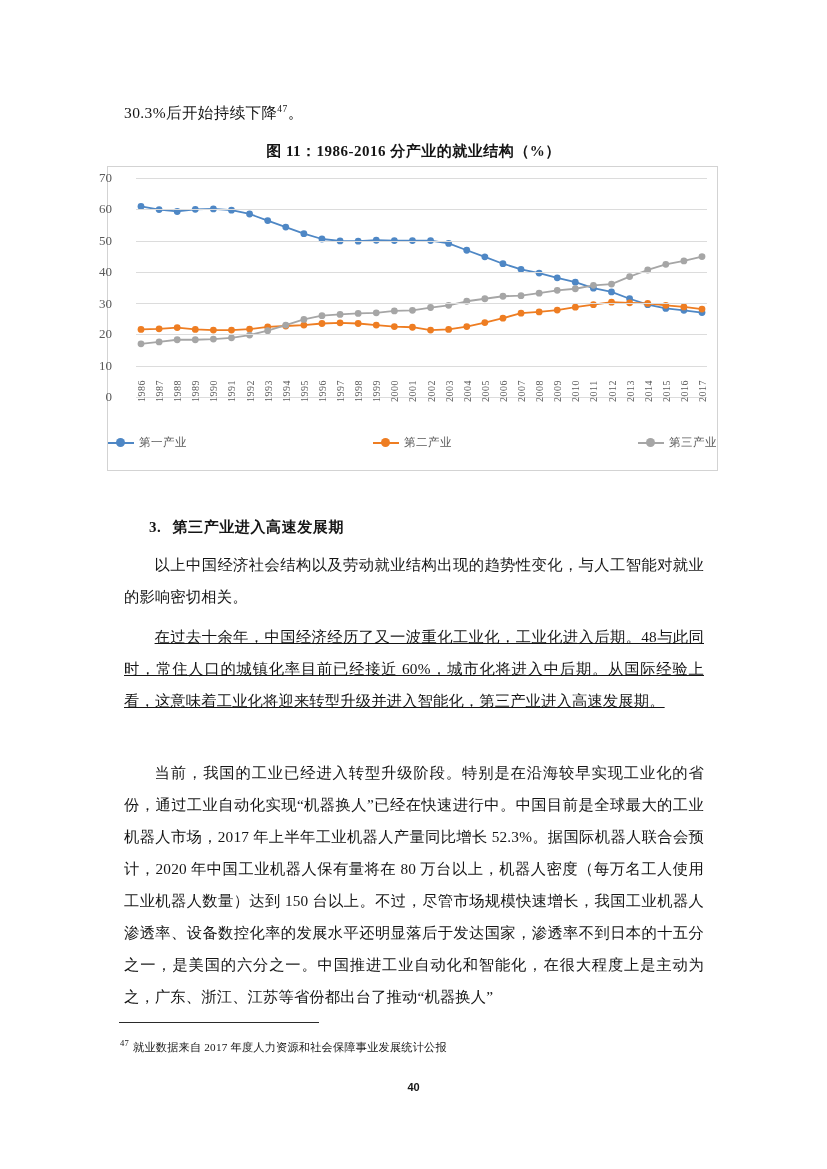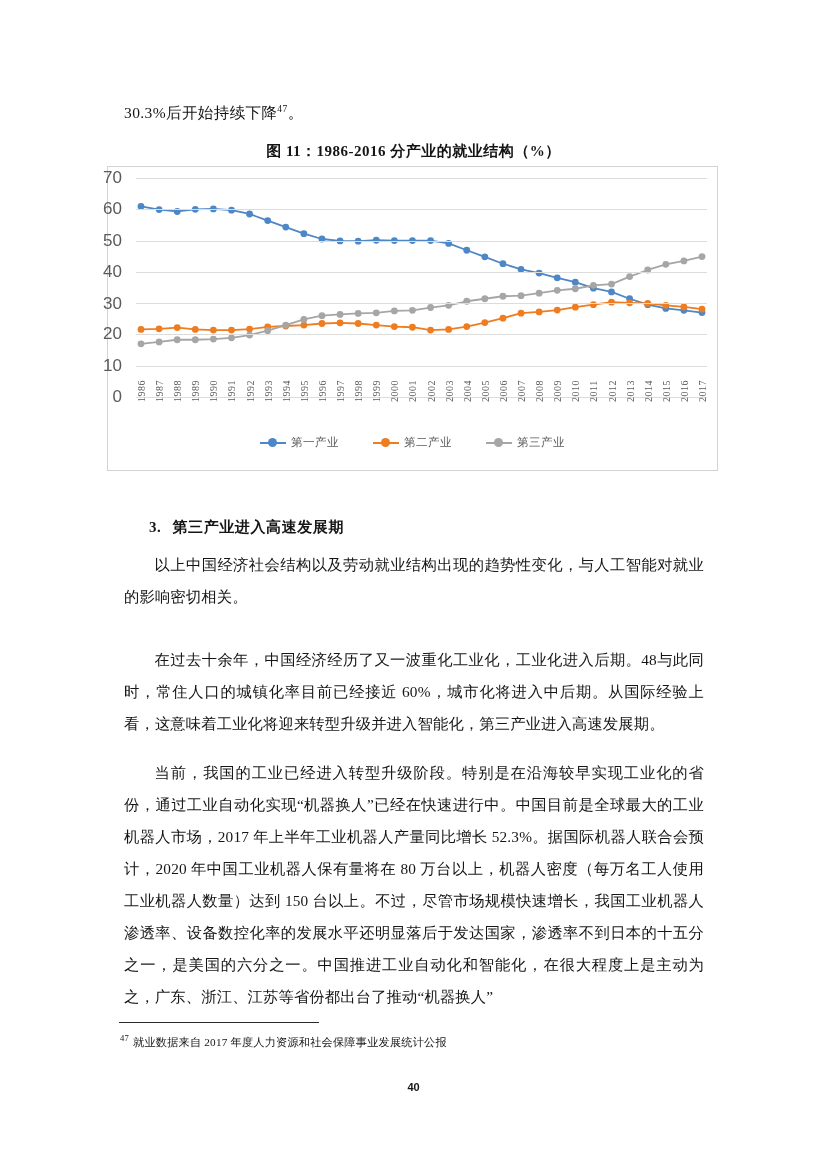--- a/index.html
+++ b/index.html
@@ -65,25 +65,25 @@
   .gridline {
     position: absolute;
     left: 0;
     width: 100%;
     height: 1px;
     background: #dcdcdc;
   }
   .ytick {
     position: absolute;
     right: 100%;
-    margin-right: 14px;
+    margin-right: 24px;
     transform: translateY(-50%);
-    font-size: 17px;
+    font-size: 13px;
     color: #5a5a5a;
-    font-family: Liberation Sans, sans-serif;
+    font-family: Liberation Serif, serif;
     white-space: nowrap;
   }
   .xtick {
     position: absolute;
     top: 100%;
     margin-top: 5px;
     font-size: 10px;
     color: #5a5a5a;
     font-family: "Liberation Serif", serif;
     writing-mode: vertical-rl;
@@ -99,23 +99,23 @@
     overflow: visible;
   }
 
   
   .legend {
     position: absolute;
     left: 0;
     top: 268px;
     width: 100%;
     display: flex;
-    justify-content: center;
+    justify-content: space-between;
     align-items: center;
-    gap: 34px;
+    gap: 46px;
   }
   .legend-item { display: flex; align-items: center; gap: 5px; }
   .legend-mark {
     position: relative;
     width: 26px; height: 10px;
     display: inline-block;
   }
   .legend-mark i {
     position: absolute; left: 0; top: 4px;
     width: 26px; height: 2.2px; display: block;
@@ -148,39 +148,39 @@
     left: 124px;
     width: 580px;
     font-size: 15.3px;
     line-height: 32px;
     text-align: justify;
     text-justify: inter-ideograph;
     letter-spacing: 0.15px;
   }
   .body-block p { margin: 0; text-indent: 2em; }
   #para-1 { top: 549px; }
-  #para-2 { top: 644px; }
+  #para-2 { top: 621px; text-decoration: underline; }
   #para-3 { top: 757px; }
 
   
   .fn-rule {
     position: absolute;
     left: 119px;
     top: 1022px;
     width: 200px;
     height: 1px;
     background: #2a2a2a;
   }
   .footnotes {
     position: absolute;
     left: 120px;
     top: 1030px;
     width: 600px;
     font-size: 11.2px;
-    line-height: 17px;
+    line-height: 26px;
     letter-spacing: 0.2px;
   }
   .fn { display: block; white-space: nowrap; }
   .fn sup { font-size: 8.6px; vertical-align: super; margin-right: 4px; }
 
   .page-num {
     position: absolute;
     left: 0;
     top: 1081px;
     width: 827px;

